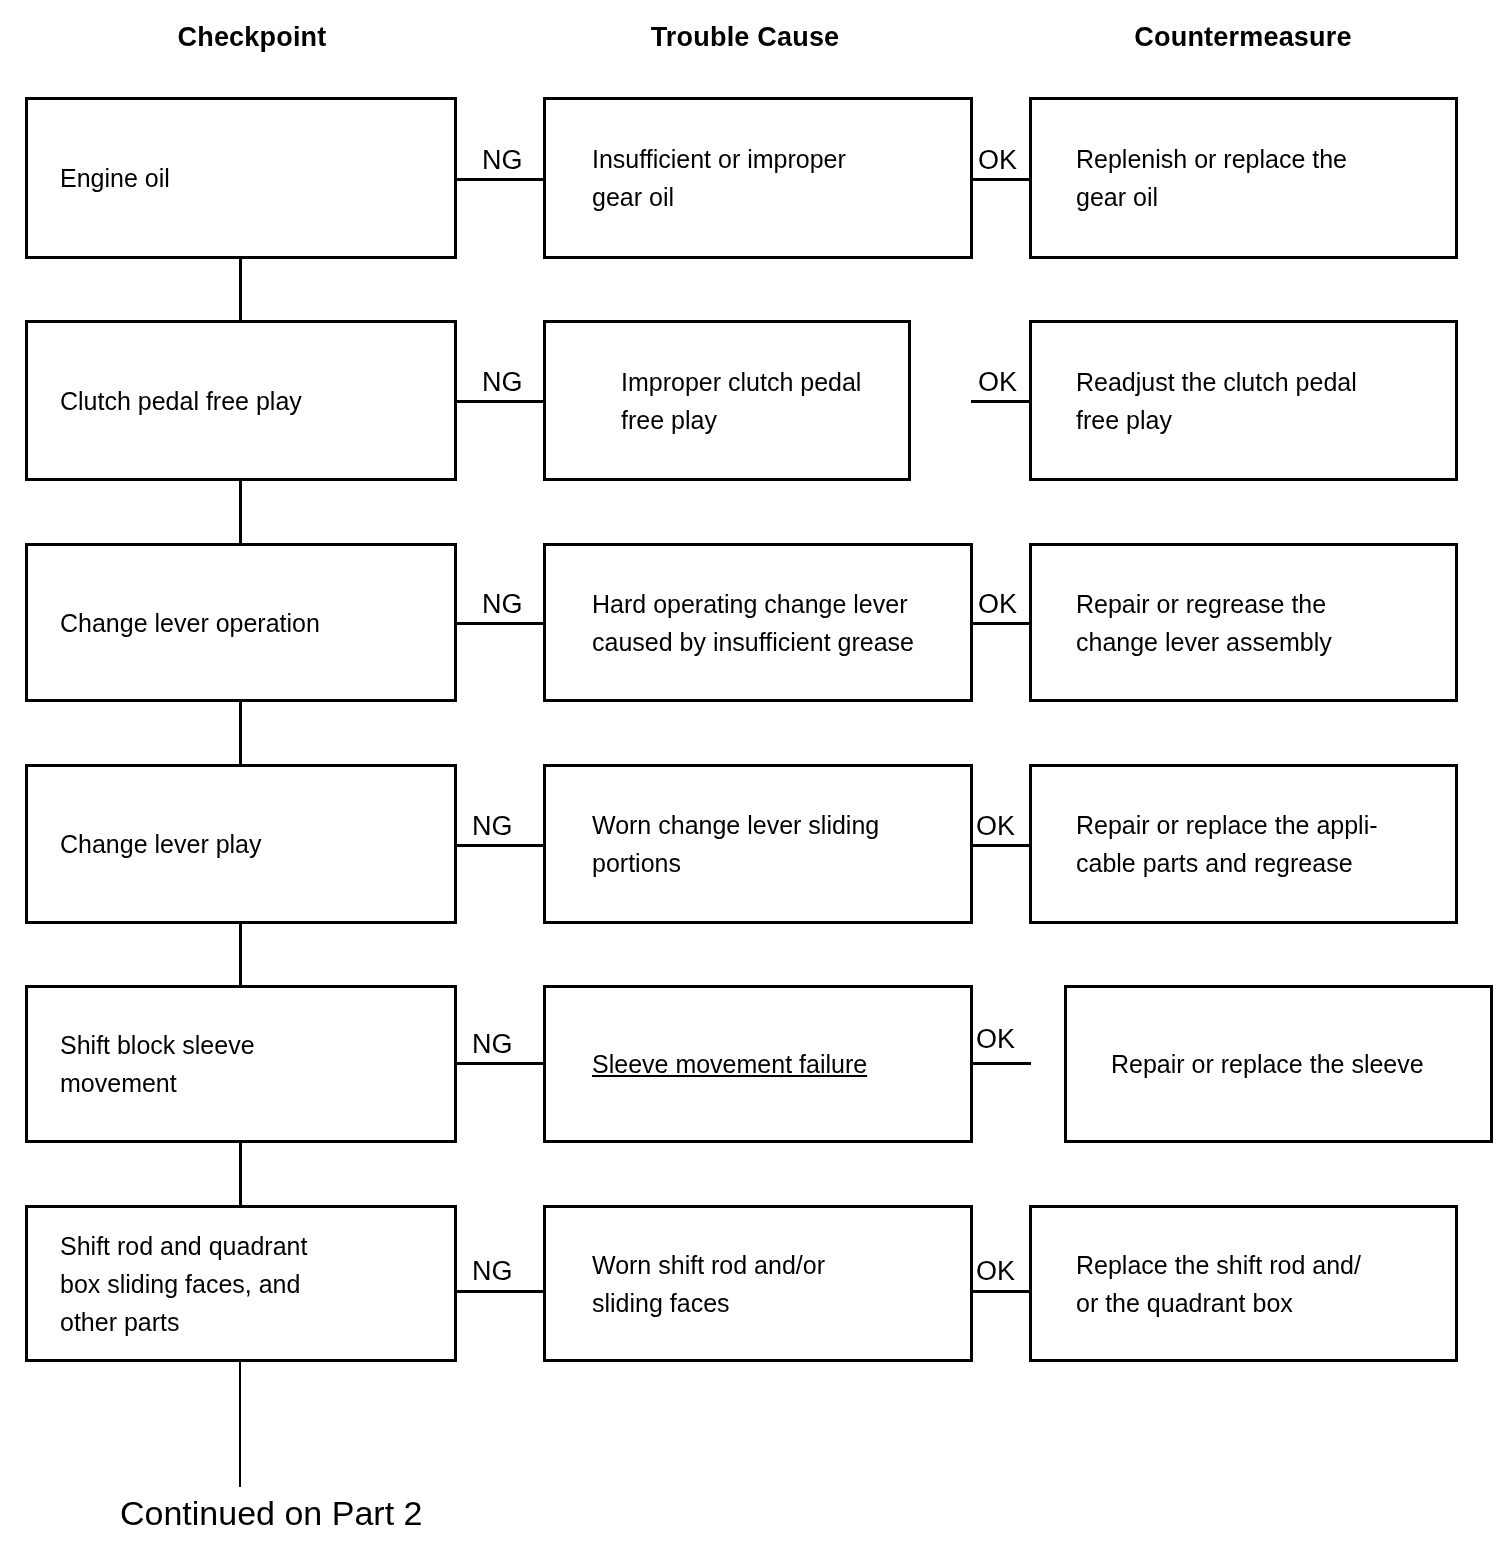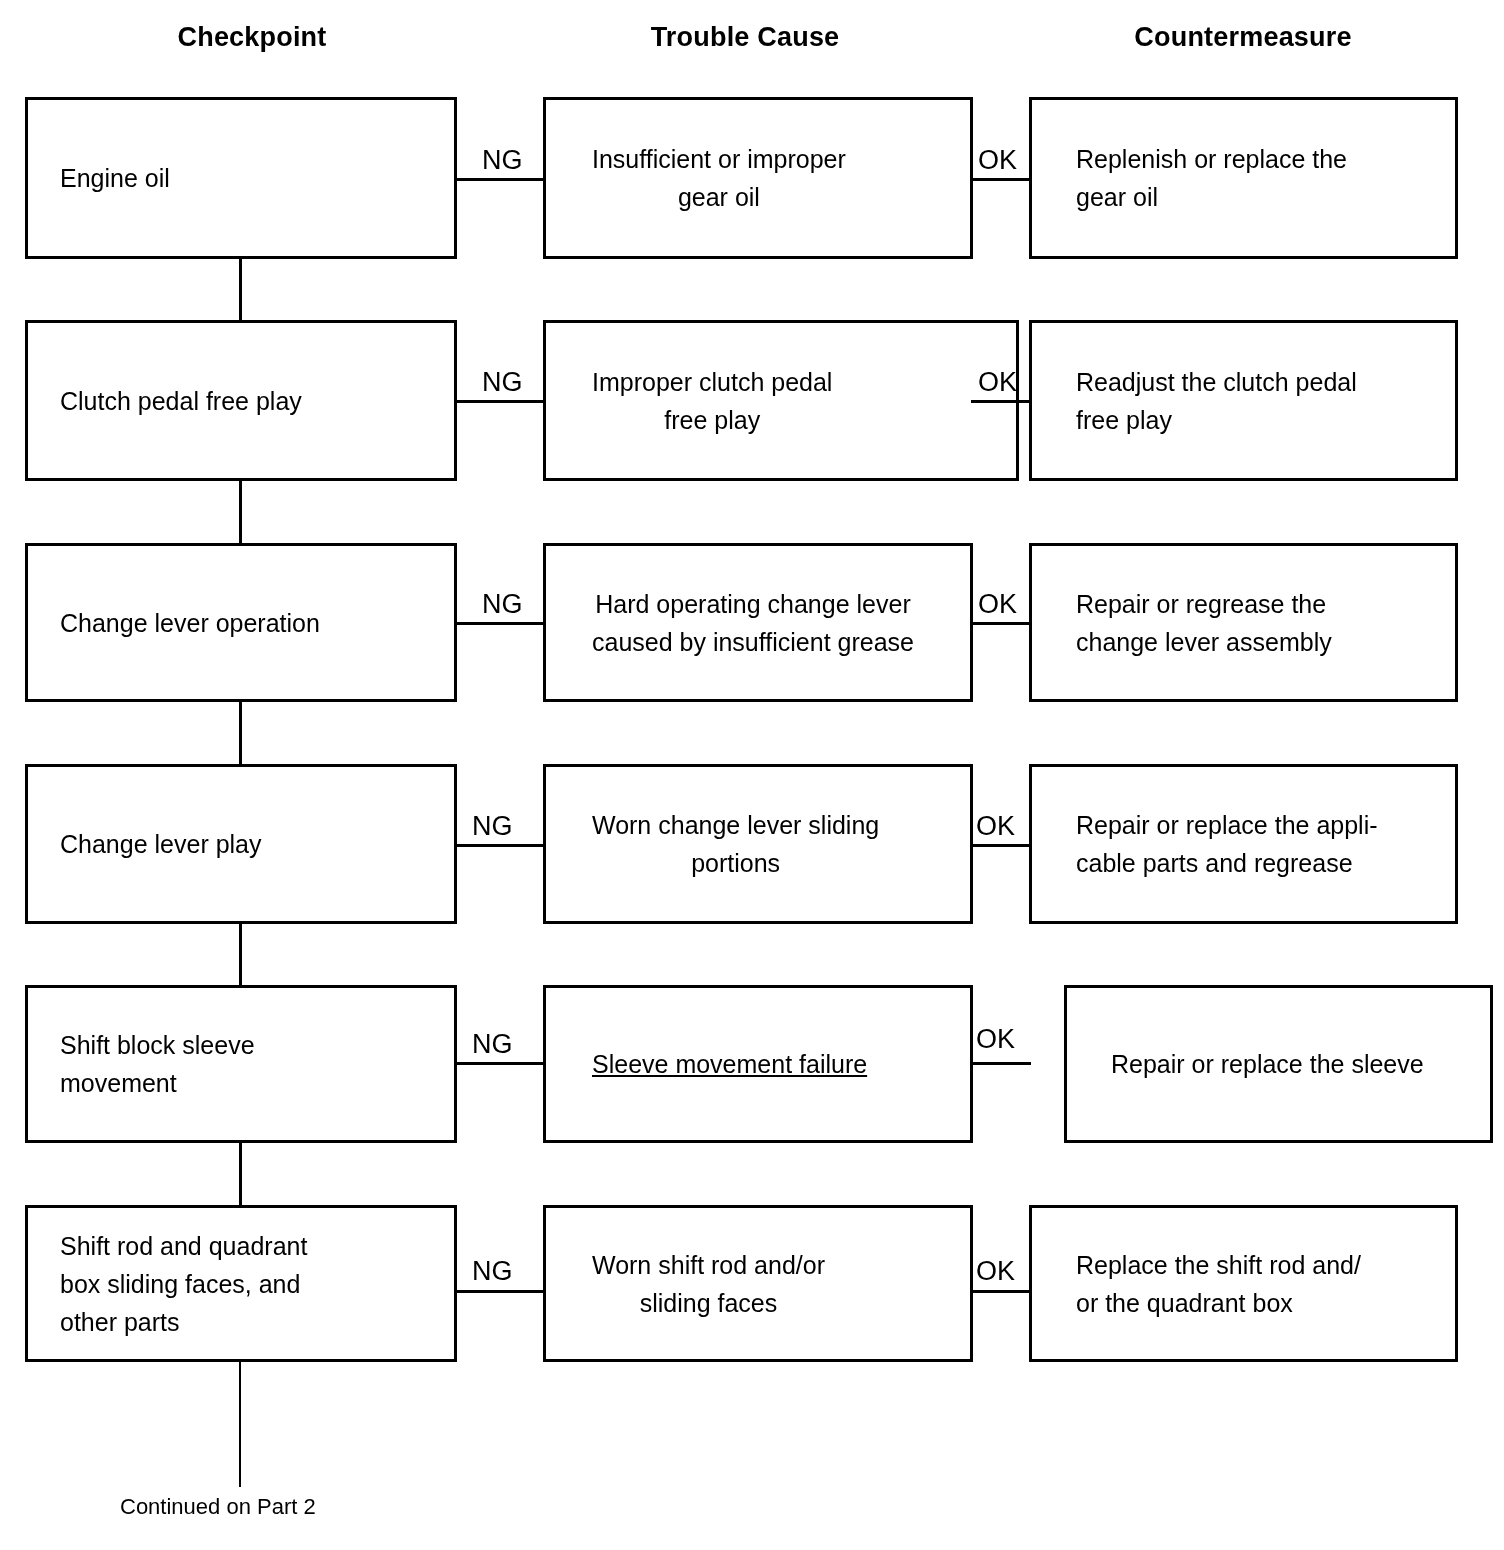--- a/index.html
+++ b/index.html
@@ -42,21 +42,21 @@
     align-items: center;
   }
   .box-text {
     font-size: 25px;
     line-height: 1.52;
     padding-left: 45px;
     padding-right: 14px;
     white-space: pre-line;
   }
   .box.col1 .box-text { padding-left: 32px; }
-  .box.col2 .box-text { padding-left: 46px; text-align: center; }
+  .box.col2 .box-text { padding-left: 46px; }
   .box.col3 .box-text { padding-left: 44px; }
 
   
   .h-conn {
     position: absolute;
     height: 3px;
     background: #000000;
   }
   .v-conn {
     position: absolute;
@@ -66,21 +66,21 @@
   .conn-label {
     position: absolute;
     font-size: 27px;
     line-height: 1;
     white-space: nowrap;
   }
 
   
   .footer-note {
     position: absolute;
-    font-size: 22px;
+    font-size: 34px;
     white-space: nowrap;
   }
 </style>
 </head>
 <body>
 
 <div id="page">
 
   <div class="col-header" style="left:252px;">Checkpoint</div>
   <div class="col-header" style="left:745px;">Trouble Cause</div>
@@ -101,21 +101,21 @@
     <div class="box-text">Replenish or replace the
 gear oil</div>
   </div>
   <div class="v-conn" style="left:239px; top:258px; width:3px; height:63px;"></div>
 
   <div class="box col1" style="left:25px; top:320px; width:432px; height:161px;">
     <div class="box-text">Clutch pedal free play</div>
   </div>
   <div class="h-conn" style="left:457px; top:400px; width:88px;"></div>
   <div class="conn-label" style="left:482px; top:369px;">NG</div>
-  <div class="box col2" style="left:543px; top:320px; width:476px; height:161px;">
+  <div class="box col2" style="left:543px; top:320px; width:368px; height:161px;padding-left:29px;">
     <div class="box-text">Improper clutch pedal
 free play</div>
   </div>
   <div class="h-conn" style="left:971px; top:400px; width:60px;"></div>
   <div class="conn-label" style="left:978px; top:369px;">OK</div>
   <div class="box col3" style="left:1029px; top:320px; width:429px; height:161px;">
     <div class="box-text">Readjust the clutch pedal
 free play</div>
   </div>
   <div class="v-conn" style="left:239px; top:480px; width:3px; height:64px;"></div>

